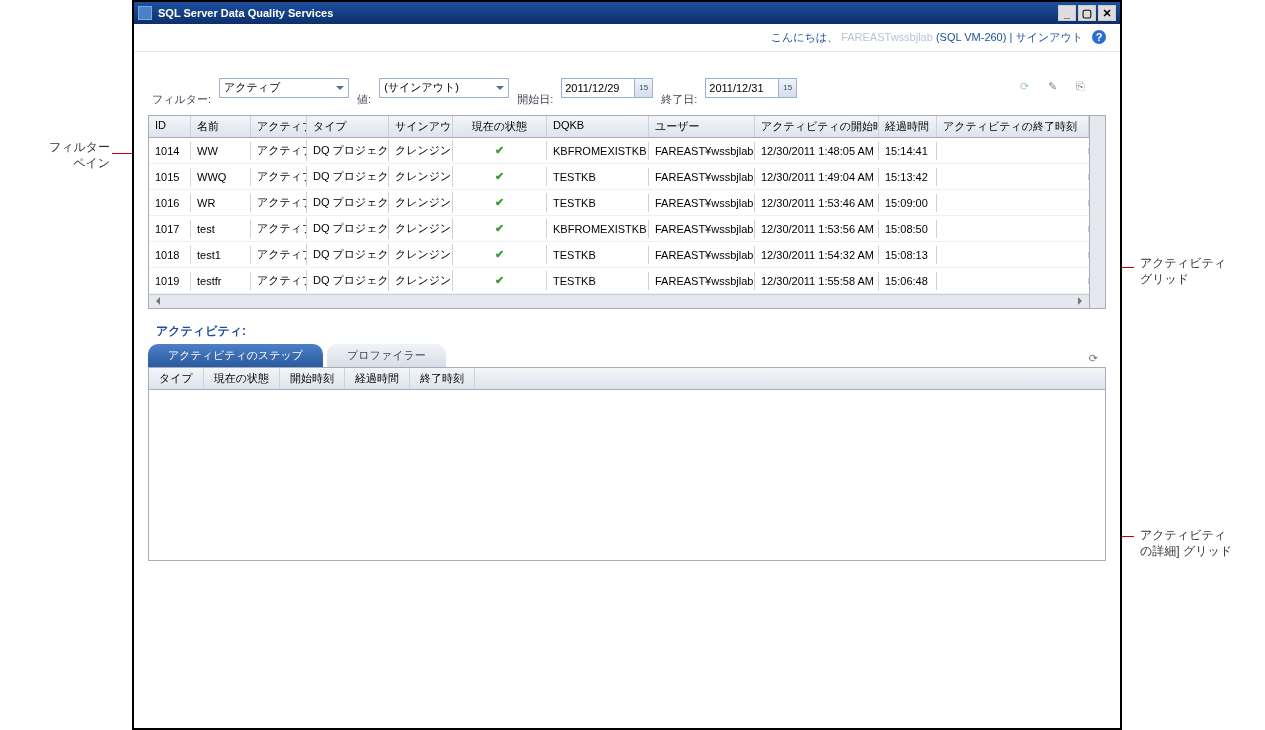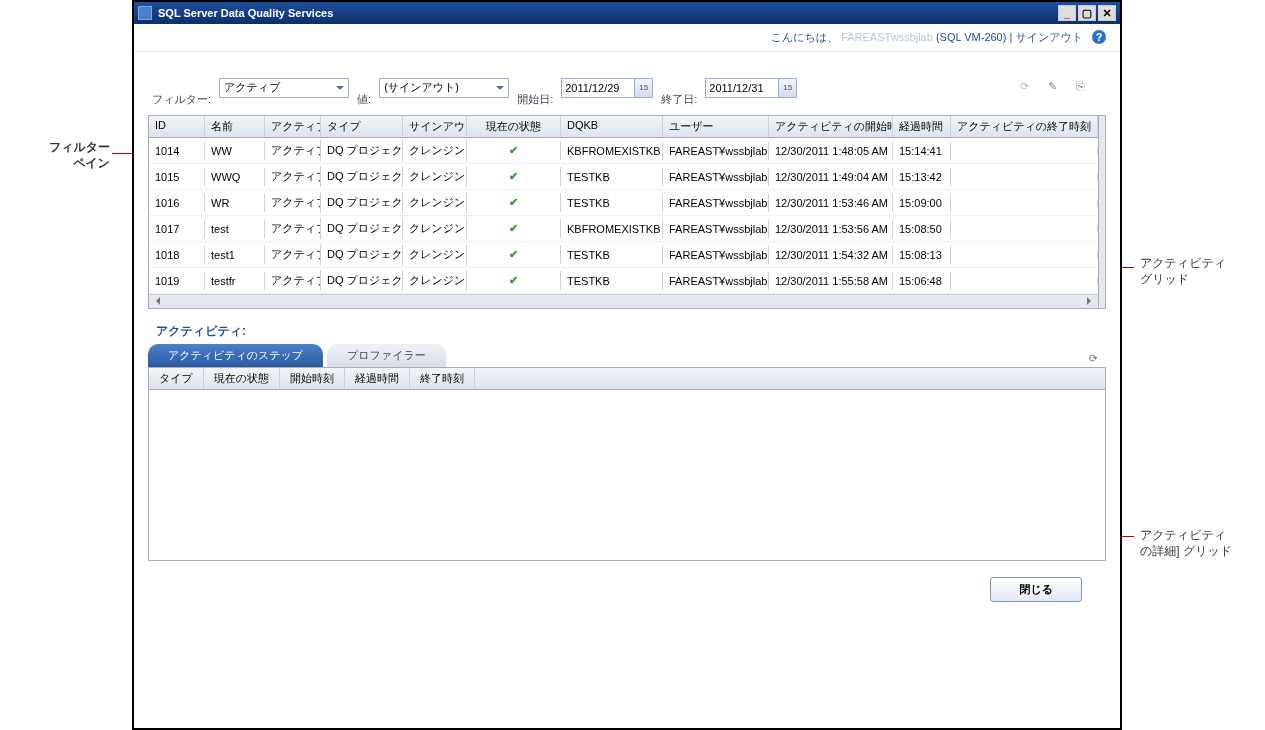--- a/index.html
+++ b/index.html
@@ -43,21 +43,21 @@
 .date-wrap .cal { width: 18px; height: 18px; background: linear-gradient(#f0f4fb,#d2ddee); display: flex; align-items: center; justify-content: center; font-size: 8px; color: #355; border-left: 1px solid #9bb0cf; }
 .filter-icons { margin-left: auto; display: flex; gap: 12px; padding-right: 10px; }
 .filter-icons span { width: 16px; height: 16px; display: inline-block; opacity: 0.5; }
 
 
 .grid { border: 1px solid #aab; }
 .grid-head { display: flex; background: linear-gradient(#f3f5f8,#dde4ee); border-bottom: 1px solid #aab; }
 .grid-head div, .grid-row div { padding: 3px 6px; border-right: 1px solid #c9d2df; overflow: hidden; white-space: nowrap; }
 .grid-body { background: #fff; }
 .grid-row { display: flex; border-bottom: 1px solid #eef1f6; height: 26px; align-items: center; }
-.c-id{width:56px}.c-name{width:60px}.c-active{width:56px}.c-type{width:82px}.c-subtype{width:64px}
+.c-id{width:42px}.c-name{width:60px}.c-active{width:56px}.c-type{width:82px}.c-subtype{width:64px}
 .c-status{width:94px;text-align:center}.c-dqkb{width:102px}.c-user{width:106px}
 .c-start{width:124px}.c-elapsed{width:58px}.c-end{flex:1}
 .check { color: #3a9a3a; font-weight: bold; }
 .grid-scroll { width: 16px; background: #e5e9ef; border-left: 1px solid #aab; }
 .grid-wrap { display: flex; }
 .grid-body-wrap { flex: 1; }
 .hscroll { height: 14px; background: #e5e9ef; border-top: 1px solid #ccc; position: relative; }
 .hscroll::before, .hscroll::after { content: ""; position: absolute; top: 2px; width: 0; height: 0; border: 4px solid transparent; }
 .hscroll::before { left: 3px; border-right-color: #777; }
 .hscroll::after { right: 3px; border-left-color: #777; }
@@ -75,21 +75,21 @@
 .detail-body { height: 170px; background: #fff; }
 
 .close-area { text-align: right; padding: 16px 24px 0 0; }
 .close-btn { display: inline-block; padding: 4px 28px; border: 1px solid #7d97be; border-radius: 3px; background: linear-gradient(#fdfefe,#e3eaf4); font-weight: bold; cursor: pointer; }
 
 .blurred { color: #b8c4d8; filter: blur(0.6px); }
 </style>
 </head>
 <body>
 
-<div class="annot" style="left:40px; top:140px; text-align:right; width:70px; white-space:pre-line;font-weight:bold;">フィルター
+<div class="annot" style="left:40px; top:140px; text-align:right; width:70px; white-space:pre-line;">フィルター
 ペイン</div>
 <div class="annot-line" style="left:112px; top:153px; width:28px; height:1px;"></div>
 <div class="annot-box" style="left:142px; top:133px; width:700px; height:36px;"></div>
 
 <div class="annot" style="left:1140px; top:256px; white-space:pre-line;">アクティビティ
 グリッド</div>
 <div class="annot-bracket" style="left:1108px; top:176px; width:10px; height:182px;"></div>
 <div class="annot-line" style="left:1118px; top:267px; width:16px; height:1px;"></div>
 
 <div class="annot" style="left:1140px; top:528px; white-space:pre-line;">アクティビティ
@@ -253,17 +253,14 @@
       <div class="detail-head">
         <div>タイプ</div>
         <div>現在の状態</div>
         <div>開始時刻</div>
         <div>経過時間</div>
         <div>終了時刻</div>
       </div>
       <div class="detail-body"></div>
     </div>
 
-    <div class="close-area">
-      <span class="close-btn">閉じる</span>
-    </div>
   </div>
 </div>
 
 </body></html>

